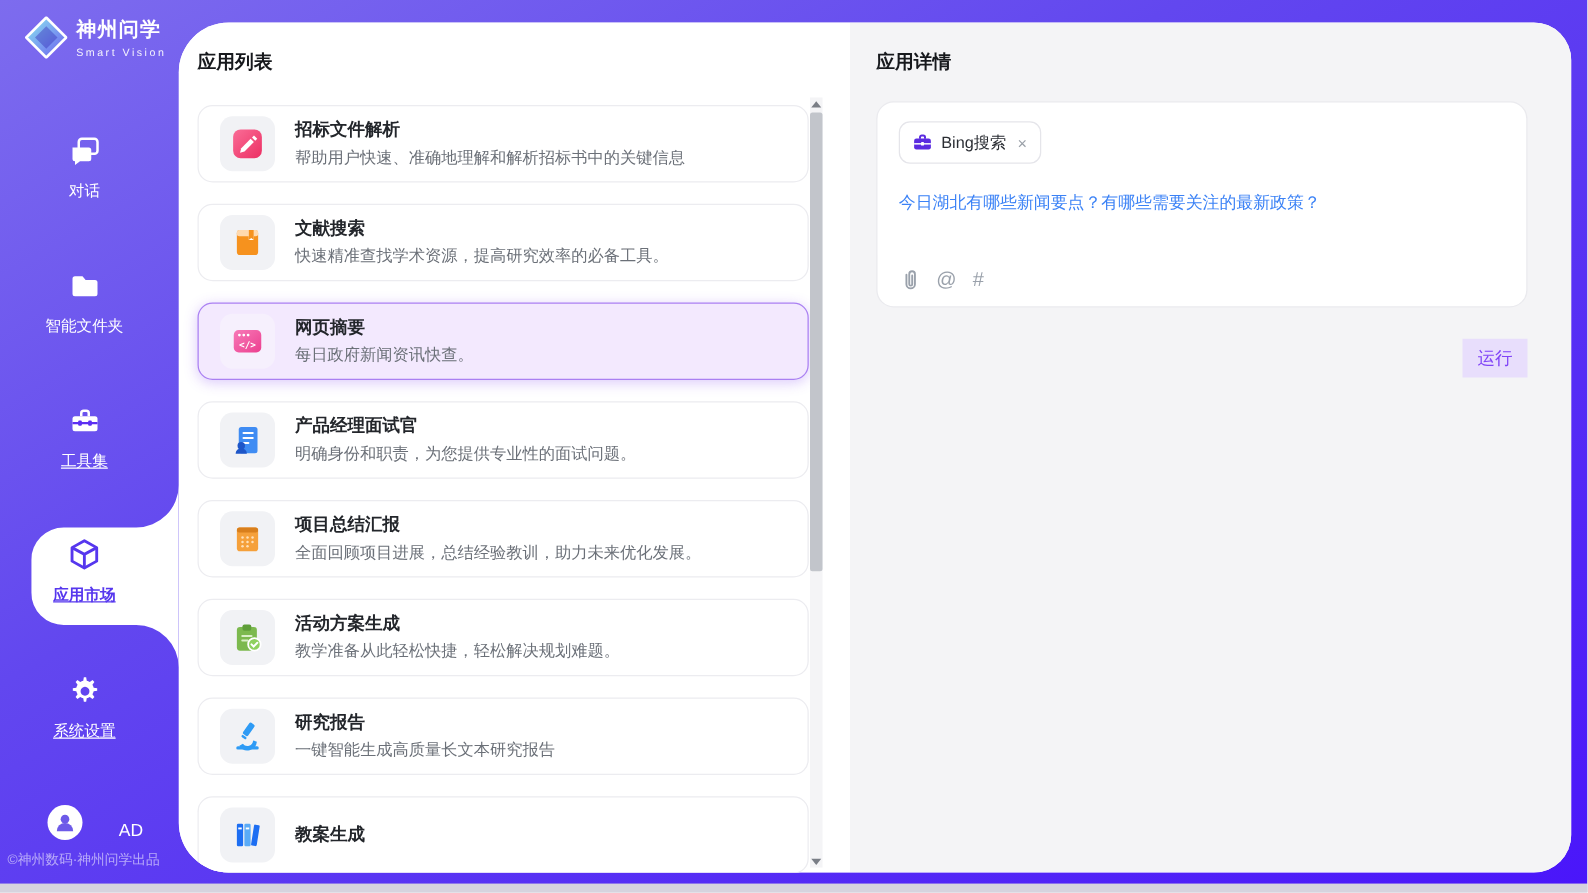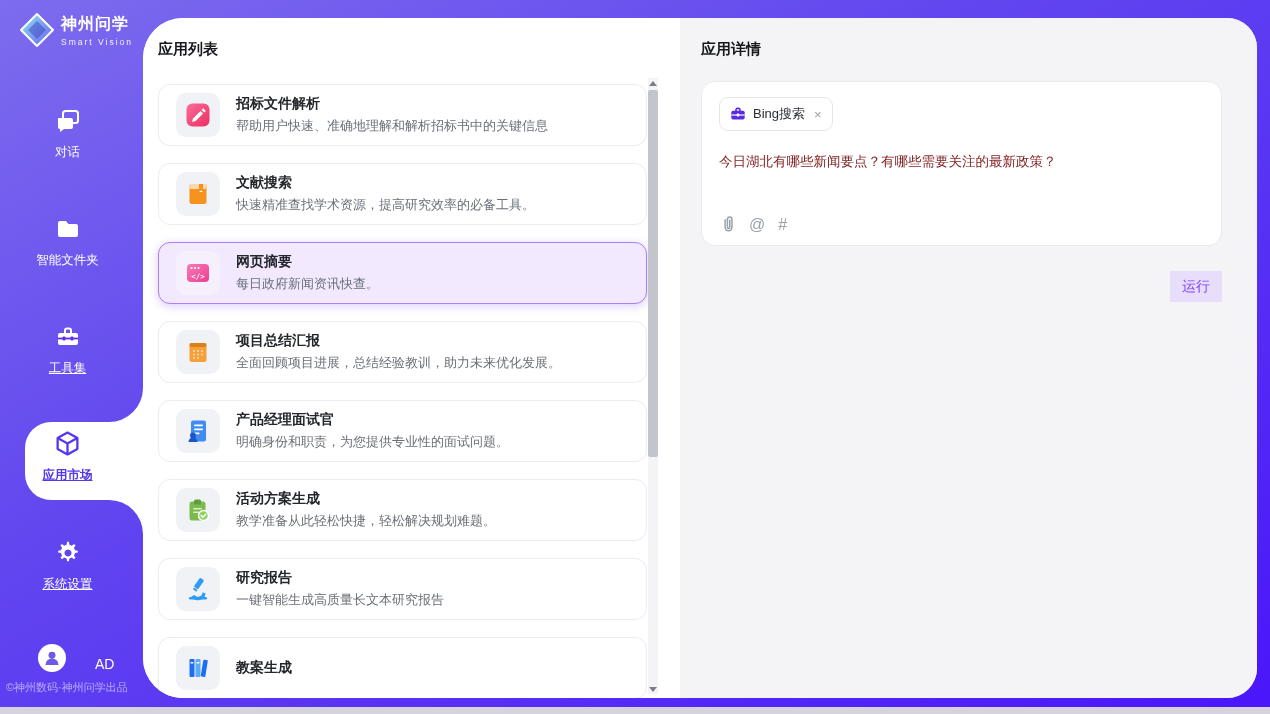--- a/index.html
+++ b/index.html
@@ -54,21 +54,21 @@
   .tri-down { width:0; height:0; border-left:4px solid transparent; border-right:4px solid transparent; border-top:5px solid #7a7e86; }
   .scroll-thumb { position:absolute; left:0; top:12px; width:10px; height:367px; background:#c2c5cb; border-radius:2px; }
 
   
   .detail-card { position:absolute; left:21px; top:63px; width:521px; height:165px; background:#fff;
                  border:1px solid #eaeaee; border-radius:14px; }
   .tool-pill { position:absolute; left:17px; top:15px; display:inline-flex; align-items:center; gap:7px;
                border:1px solid #e5e5ea; border-radius:9px; padding:7px 10px; background:#fff; cursor:pointer; }
   .tool-pill .pill-label { font-size:13px; color:#2a2d33; }
   .tool-pill .pill-close { font-size:13px; color:#9aa0a8; margin-left:2px; cursor:pointer; }
-  .query-text { position:absolute; left:17px; top:70px; width:480px; font-size:13.5px; color:#7f1d1d; line-height:1.5; }
+  .query-text { position:absolute; left:17px; top:70px; width:480px; font-size:13.5px; color:#3b82f6; line-height:1.5; }
   .input-iconbar { position:absolute; left:17px; top:133px; display:flex; align-items:center; gap:13px; }
   .txt-ic { font-size:16px; color:#9aa1ab; cursor:pointer; }
   .run-btn { position:absolute; right:35px; top:253px; width:52px; height:31px; background:#e8defc;
              border:none; border-radius:0; font-size:14px; color:#8044f7; cursor:pointer;
              font-family:inherit; display:flex; align-items:center; justify-content:center; }
 </style>
 </head>
 <body>
 
 <div class="screen">
@@ -206,20 +206,37 @@
               <rect x="2" y="4" width="22" height="18" rx="4" fill="url(#pg2)"></rect>
               <circle cx="6.5" cy="8" r="1.1" fill="#fff"></circle>
                 <circle cx="10" cy="8" r="1.1" fill="#fff"></circle>
                 <circle cx="13.5" cy="8" r="1.1" fill="#fff"></circle>
               <text x="13" y="18.5" font-size="7.5" font-weight="bold" fill="#fff" text-anchor="middle" font-family="DejaVu Sans Mono, monospace">&lt;/&gt;</text>
             </svg>
           </div>
           <div class="app-texts">
             <div class="app-name">网页摘要</div>
             <div class="app-desc">每日政府新闻资讯快查。</div>
+          </div>
+        </div>
+
+        <div class="card">
+          <div class="app-icon-box">
+            <svg width="26" height="26" viewBox="0 0 26 26">
+              <rect x="6" y="2.5" width="15" height="21" rx="2" fill="#3f8cf3"></rect>
+              <rect x="9" y="6.5" width="9" height="1.7" rx="0.8" fill="#fff"></rect>
+              <rect x="9" y="10.5" width="9" height="1.7" rx="0.8" fill="#fff"></rect>
+              <rect x="9" y="14.5" width="5.5" height="1.7" rx="0.8" fill="#fff"></rect>
+              <circle cx="8" cy="17.5" r="3" fill="#1e56c8"></circle>
+              <path d="M3.5,24 a4.5,4.5 0 0 1 9,0 z" fill="#1e56c8"></path>
+            </svg>
+          </div>
+          <div class="app-texts">
+            <div class="app-name">产品经理面试官</div>
+            <div class="app-desc">明确身份和职责，为您提供专业性的面试问题。</div>
           </div>
         </div>
 
         <div class="card">
           <div class="app-icon-box">
             <svg width="26" height="26" viewBox="0 0 26 26">
               <rect x="4.5" y="4" width="17" height="19" rx="2.5" fill="#f5a03a"></rect>
               <rect x="4.5" y="4" width="17" height="4" rx="2" fill="#d97f1c"></rect>
               <g fill="#ffe0b8">
                 <circle cx="9" cy="12" r="1"></circle>
@@ -235,37 +252,20 @@
           </div>
           <div class="app-texts">
             <div class="app-name">项目总结汇报</div>
             <div class="app-desc">全面回顾项目进展，总结经验教训，助力未来优化发展。</div>
           </div>
         </div>
 
         <div class="card">
           <div class="app-icon-box">
             <svg width="26" height="26" viewBox="0 0 26 26">
-              <rect x="6" y="2.5" width="15" height="21" rx="2" fill="#3f8cf3"></rect>
-              <rect x="9" y="6.5" width="9" height="1.7" rx="0.8" fill="#fff"></rect>
-              <rect x="9" y="10.5" width="9" height="1.7" rx="0.8" fill="#fff"></rect>
-              <rect x="9" y="14.5" width="5.5" height="1.7" rx="0.8" fill="#fff"></rect>
-              <circle cx="8" cy="17.5" r="3" fill="#1e56c8"></circle>
-              <path d="M3.5,24 a4.5,4.5 0 0 1 9,0 z" fill="#1e56c8"></path>
-            </svg>
-          </div>
-          <div class="app-texts">
-            <div class="app-name">产品经理面试官</div>
-            <div class="app-desc">明确身份和职责，为您提供专业性的面试问题。</div>
-          </div>
-        </div>
-
-        <div class="card">
-          <div class="app-icon-box">
-            <svg width="26" height="26" viewBox="0 0 26 26">
               <rect x="4.5" y="4.5" width="16" height="19" rx="2.5" fill="#7cb94e"></rect>
               <rect x="9" y="2.5" width="7" height="5" rx="1.5" fill="#5f9e3a"></rect>
               <rect x="8" y="11" width="9" height="1.6" rx="0.8" fill="#d9efc6"></rect>
               <rect x="8" y="14.5" width="6" height="1.6" rx="0.8" fill="#d9efc6"></rect>
               <circle cx="18.5" cy="18.5" r="5" fill="#8fd15f" stroke="#fff" stroke-width="1.4"></circle>
               <path d="M16.2,18.5 l1.7,1.7 3,-3" fill="none" stroke="#fff" stroke-width="1.6" stroke-linecap="round"></path>
             </svg>
           </div>
           <div class="app-texts">
             <div class="app-name">活动方案生成</div>

